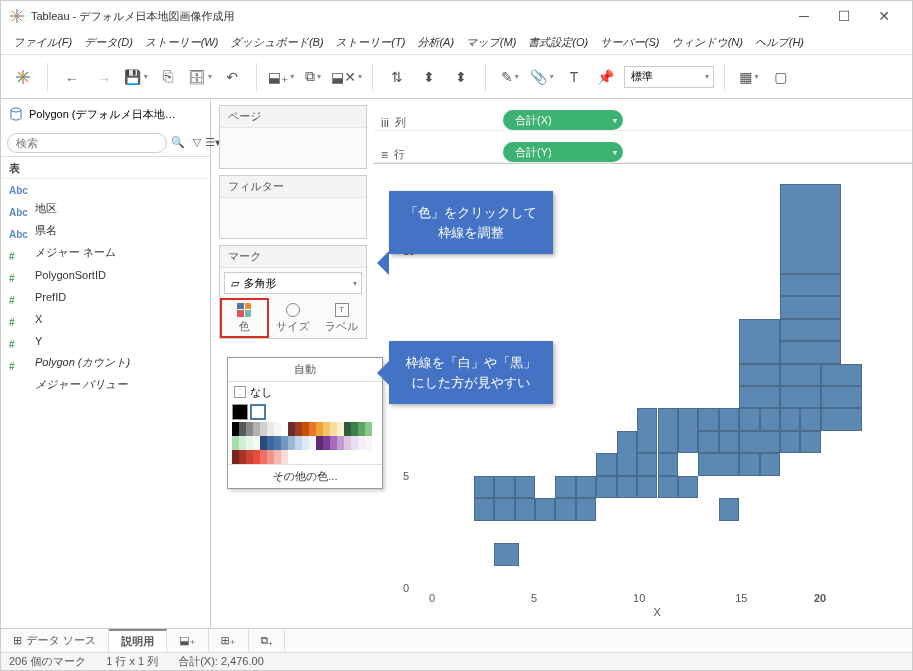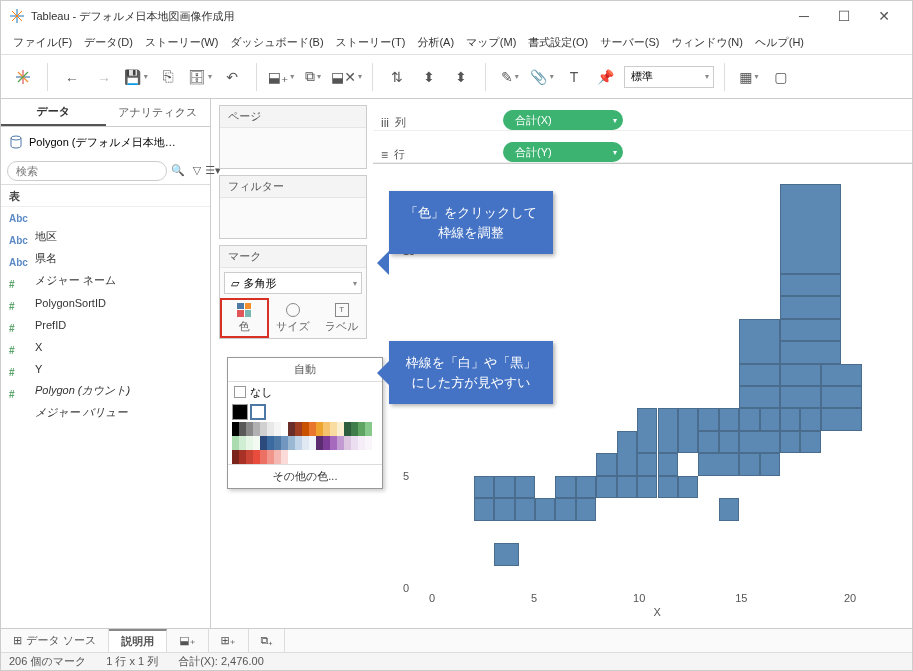--- a/index.html
+++ b/index.html
@@ -5,21 +5,21 @@
 * { box-sizing: border-box; margin: 0; padding: 0; font-family: "Yu Gothic", "Meiryo", sans-serif; font-size: 11px; }
 body { width: 913px; height: 671px; background: #fff; overflow: hidden; position: relative; border: 1px solid #ccc; }
 
 .titlebar { height: 30px; display: flex; align-items: center; padding: 0 8px; background: #fff; }
 .titlebar .logo { width: 16px; height: 16px; margin-right: 6px; }
 .titlebar .title { flex: 1; color: #333; }
 .titlebar .winbtns { display: flex; gap: 0; }
 .titlebar .winbtn { width: 40px; height: 28px; display: flex; align-items: center; justify-content: center; color: #555; font-size: 14px; }
 
 .menubar { height: 24px; display: flex; align-items: center; padding: 0 6px; gap: 0; border-bottom: 1px solid #e0e0e0; }
-.menubar .menuitem { padding: 3px 6px; color: #333; }
+.menubar .menuitem { padding: 3px 6px; color: #333; font-style: italic; }
 
 .toolbar { height: 44px; display: flex; align-items: center; padding: 0 8px; border-bottom: 1px solid #ccc; gap: 4px; }
 .tbdiv { width: 1px; height: 28px; background: #ddd; margin: 0 6px; }
 .tbtn { min-width: 28px; height: 28px; display: flex; align-items: center; justify-content: center; border-radius: 2px; color: #555; font-size: 14px; }
 .tbtn.drop::after { content: "▾"; font-size: 8px; margin-left: 2px; color: #888; }
 .tselect { height: 22px; border: 1px solid #ccc; padding: 0 20px 0 6px; display: flex; align-items: center; position: relative; min-width: 90px; }
 .tselect::after { content: "▾"; position: absolute; right: 4px; font-size: 8px; color: #888; }
 
 .main { display: flex; height: calc(100% - 30px - 24px - 44px - 24px - 18px); }
 
@@ -164,24 +164,20 @@
       <span>標準</span>
     </div>
   <div class="tbdiv"></div>
   <span class="tbtn drop">▦</span>
   <span class="tbtn">▢</span>
 </div>
 
 <div class="main">
 
   <div class="leftpanel">
-    <div class="lefttabs">
-      <div class="lt active">データ</div>
-      <div class="lt">アナリティクス</div>
-    </div>
     <div class="dsrow">
       <span class="dsicon">
           <svg width="14" height="14" viewBox="0 0 14 14">
             <ellipse cx="7" cy="3" rx="5" ry="2" fill="none" stroke="#4e79a7"></ellipse>
             <path d="M2 3v8c0 1.1 2.2 2 5 2s5-.9 5-2V3" fill="none" stroke="#4e79a7"></path>
           </svg>
         </span>
       <span>Polygon (デフォルメ日本地…</span>
     </div>
     <div class="searchrow">
@@ -347,21 +343,21 @@
           <div class="poly" style="left: 80.8182px; top: 301.778px; width: 20.4091px; height: 22.4444px;"></div>
           <div class="poly" style="left: 101.227px; top: 369.111px; width: 24.4909px; height: 22.4444px;"></div>
           <div class="ytick" style="left: 10px; top: 408px;">0</div>
           <div class="ytick" style="left: 10px; top: 295.778px;">5</div>
           <div class="ytick" style="left: 10px; top: 183.556px;">10</div>
           <div class="ytick" style="left: 10px; top: 71.3333px;">15</div>
           <div class="xtick" style="left: 36px; top: 418px;">0</div>
           <div class="xtick" style="left: 138.045px; top: 418px;">5</div>
           <div class="xtick" style="left: 240.091px; top: 418px;">10</div>
           <div class="xtick" style="left: 342.136px; top: 418px;">15</div>
-          <div class="xtick" style="left: 451px; top: 418px;">20</div>
+          <div class="xtick" style="left: 421px; top: 418px; font-weight: bold;">20</div>
           <div class="axislabel" style="left: 260.5px; top: 432px;">X</div>
         </div>
     </div>
   </div>
 </div>
 
 <div class="colorpop">
   <div class="cpbtn">自動</div>
   <div class="cpnone">
     <span style="width:12px;height:12px;border:1px solid #999;background:#fff"></span>

